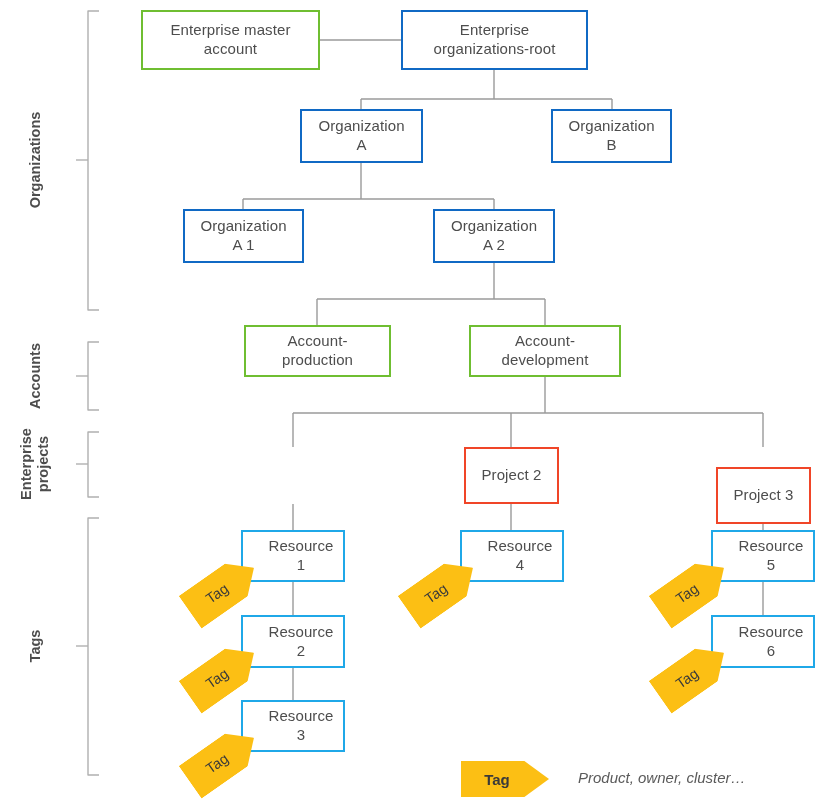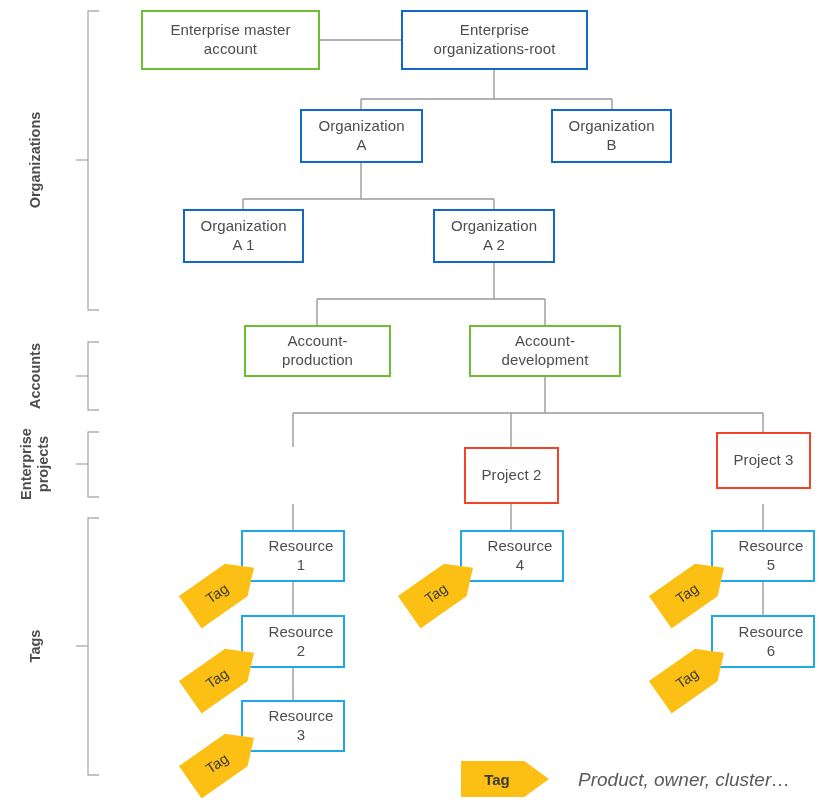--- a/index.html
+++ b/index.html
@@ -79,21 +79,21 @@
     width: 88px;
     height: 36px;
     font-weight: bold;
     font-size: 15px;
     padding-right: 16px;
     box-sizing: border-box;
   }
   .legend-note {
     position: absolute;
     color: #5a5a5a;
-    font-size: 19px;
+    font-size: 15px;
     font-style: italic;
     white-space: nowrap;
   }
 </style>
 </head>
 <body>
 
 <div id="canvas">
 
   <svg id="wires" viewBox="0 0 822 805" width="822" height="805">
@@ -181,21 +181,21 @@
 
   <div class="node green" style="left:244px; top:325px; width:147px; height:52px;">Account-
 production</div>
 
   <div class="node green" style="left:469px; top:325px; width:152px; height:52px;">Account-
 development</div>
 
 
   <div class="node red" style="left:464px; top:447px; width:95px; height:57px;">Project 2</div>
 
-  <div class="node red" style="left:716px; top:432px; width:95px; height:57px;">Project 3</div>
+  <div class="node red" style="left:716px; top:467px; width:95px; height:57px;">Project 3</div>
 
   <div class="node cyan" style="left:241px; top:530px; width:104px; height:52px;">Resource
 1</div>
 
   <div class="node cyan" style="left:241px; top:615px; width:104px; height:53px;">Resource
 2</div>
 
   <div class="node cyan" style="left:241px; top:700px; width:104px; height:52px;">Resource
 3</div>
 

